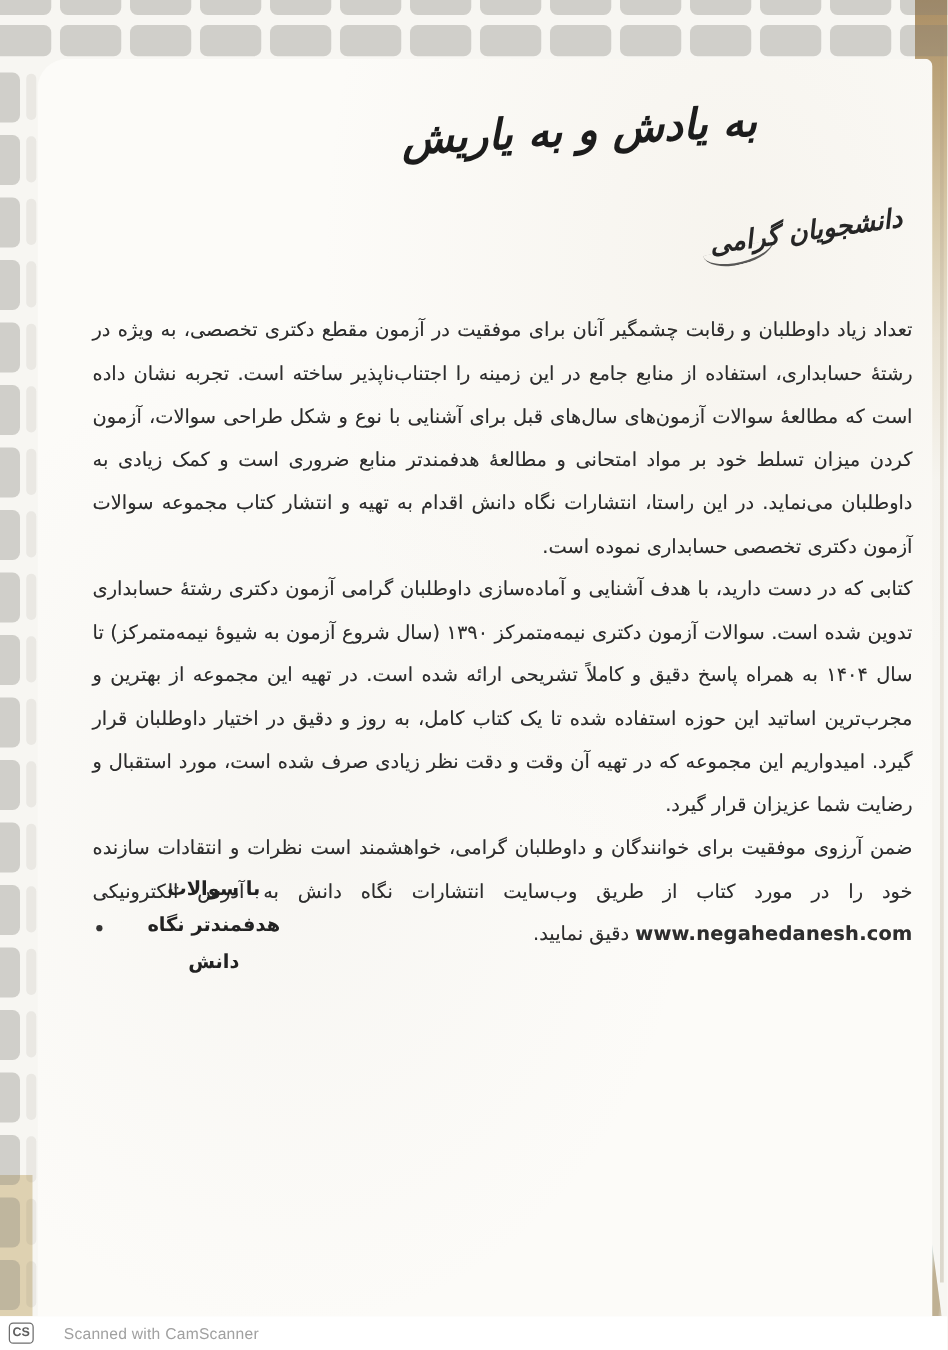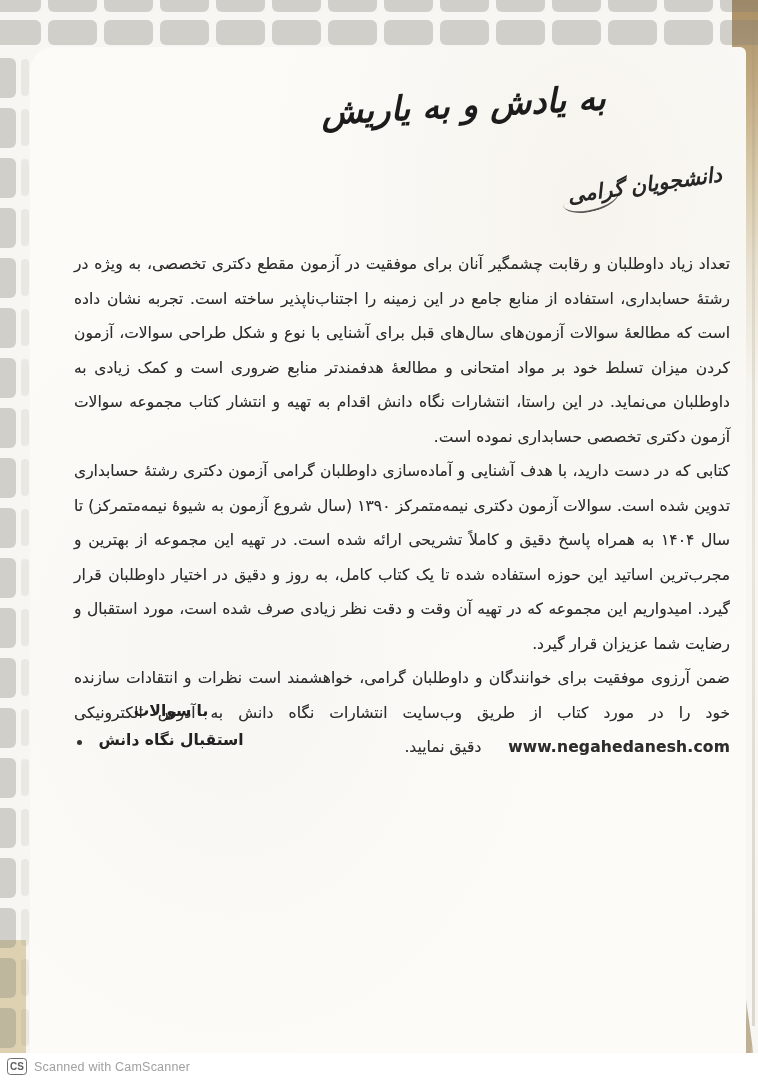--- a/index.html
+++ b/index.html
@@ -36,29 +36,29 @@
     letter-spacing:1px;}
   .salutation{position:absolute;right:24px;top:126px;font-size:21px;font-weight:bold;
     font-style:italic;white-space:nowrap;transform:rotate(-8deg);color:#262626;}
   .salutation::after{content:"";position:absolute;left:-6px;bottom:-7px;width:58px;height:12px;
     border-bottom:2px solid rgba(35,35,35,.75);border-radius:0 0 50% 50%/0 0 100% 100%;
     transform:rotate(-6deg);}
   .body-text{position:absolute;top:200px;right:16px;left:44px;direction:rtl;
     text-align:justify;font-size:15.5px;line-height:34.5px;color:#2d2d2d;
     text-shadow:0 0 .3px rgba(0,0,0,.35);}
   .body-text p{margin:0;}
-  .url{font-weight:bold;letter-spacing:.2px;margin-left:22px;}
+  .url{font-weight:bold;letter-spacing:.2px;}
   .signature{position:absolute;left:66px;top:650px;width:150px;text-align:center;
     direction:rtl;font-weight:bold;font-size:15.5px;line-height:29px;color:#222;}
   .ink-dot{position:absolute;left:47px;top:693px;width:5px;height:5px;border-radius:50%;
     background:#111;opacity:.85;}
 
   
   .footer{position:absolute;left:0;bottom:0;width:758px;height:27px;background:#ffffff;
-    z-index:6;display:flex;align-items:center;gap:7px;padding-left:7px;
+    z-index:6;display:flex;align-items:center;gap:24px;padding-left:7px;
     font-family:"Liberation Sans",sans-serif;margin-top:36px;}
   .cs-badge{width:20px;height:17px;border:1.6px solid #6e6e6e;border-radius:3.5px;
     color:#5f5f5f;font-size:10px;font-weight:bold;display:flex;align-items:center;
     justify-content:center;line-height:1;}
   .footer-label{color:var(--footer-gray);font-size:12.5px;letter-spacing:.2px;}
 </style>
 </head>
 <body>
 
 <div class="stage">
@@ -143,21 +143,21 @@
     <div class="salutation">دانشجویان گرامی</div>
 
     <div class="body-text">
       <p>تعداد زیاد داوطلبان و رقابت چشمگیر آنان برای موفقیت در آزمون مقطع دکتری تخصصی، به ویژه در رشتهٔ حسابداری، استفاده از منابع جامع در این زمینه را اجتناب‌ناپذیر ساخته است. تجربه نشان داده است که مطالعهٔ سوالات آزمون‌های سال‌های قبل برای آشنایی با نوع و شکل طراحی سوالات، آزمون کردن میزان تسلط خود بر مواد امتحانی و مطالعهٔ هدفمندتر منابع ضروری است و کمک زیادی به داوطلبان می‌نماید. در این راستا، انتشارات نگاه دانش اقدام به تهیه و انتشار کتاب مجموعه سوالات آزمون دکتری تخصصی حسابداری نموده است.</p>
       <p>کتابی که در دست دارید، با هدف آشنایی و آماده‌سازی داوطلبان گرامی آزمون دکتری رشتهٔ حسابداری تدوین شده است. سوالات آزمون دکتری نیمه‌متمرکز ۱۳۹۰ (سال شروع آزمون به شیوهٔ نیمه‌متمرکز) تا سال ۱۴۰۴ به همراه پاسخ دقیق و کاملاً تشریحی ارائه شده است. در تهیه این مجموعه از بهترین و مجرب‌ترین اساتید این حوزه استفاده شده تا یک کتاب کامل، به روز و دقیق در اختیار داوطلبان قرار گیرد. امیدواریم این مجموعه که در تهیه آن وقت و دقت نظر زیادی صرف شده است، مورد استقبال و رضایت شما عزیزان قرار گیرد.</p>
       <p><span>ضمن آرزوی موفقیت برای خوانندگان و داوطلبان گرامی، خواهشمند است نظرات و انتقادات سازنده خود را در مورد کتاب از طریق وب‌سایت انتشارات نگاه دانش به آدرس الکترونیکی </span><span class="url">www.negahedanesh.com</span><span> دقیق نمایید.</span></p>
     </div>
 
     <div class="signature">
       <div>با سوالات</div>
-      <div>استقبال نگاه دانش</div>
+      <div>هدفمندتر نگاه دانش</div>
     </div>
 
     <div class="ink-dot"></div>
   </div>
 
   <div class="footer">
     <span class="cs-badge">CS</span>
     <span class="footer-label">Scanned with CamScanner</span>
   </div>
 

